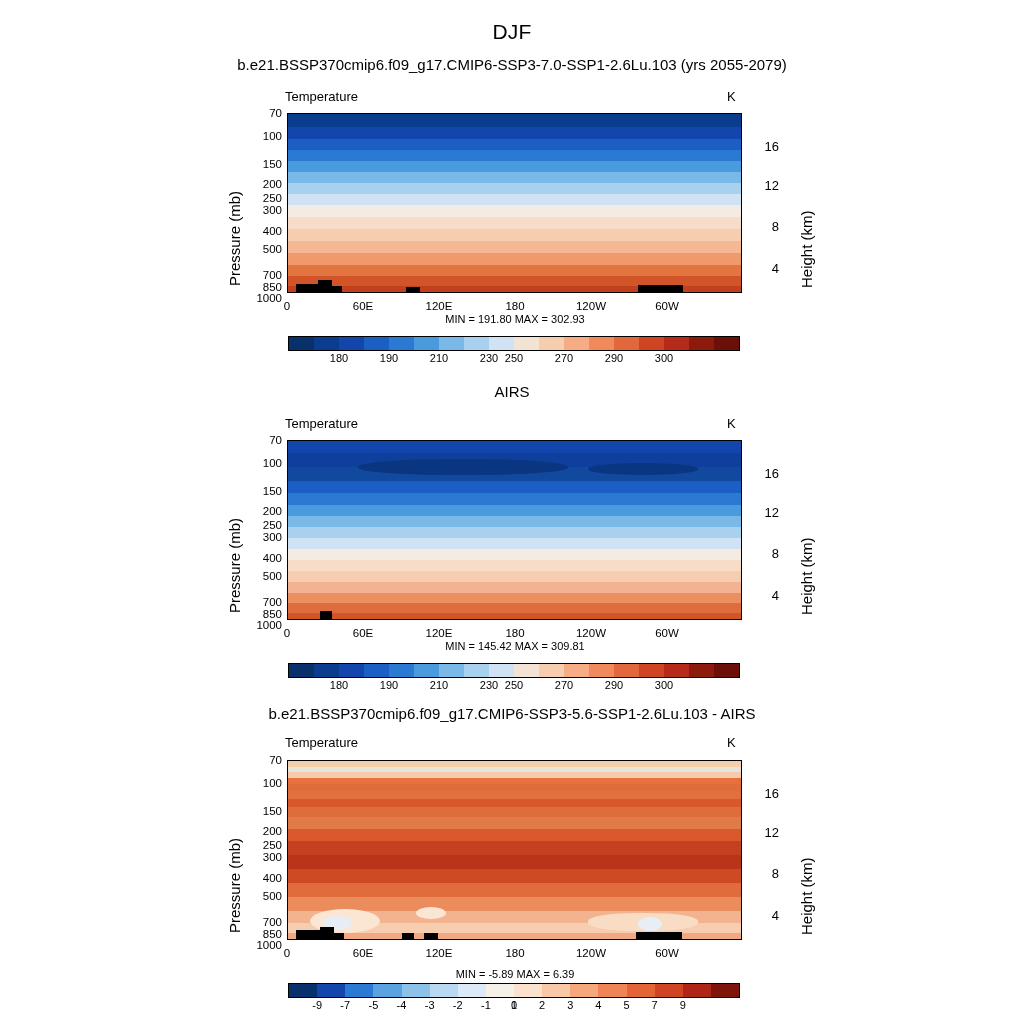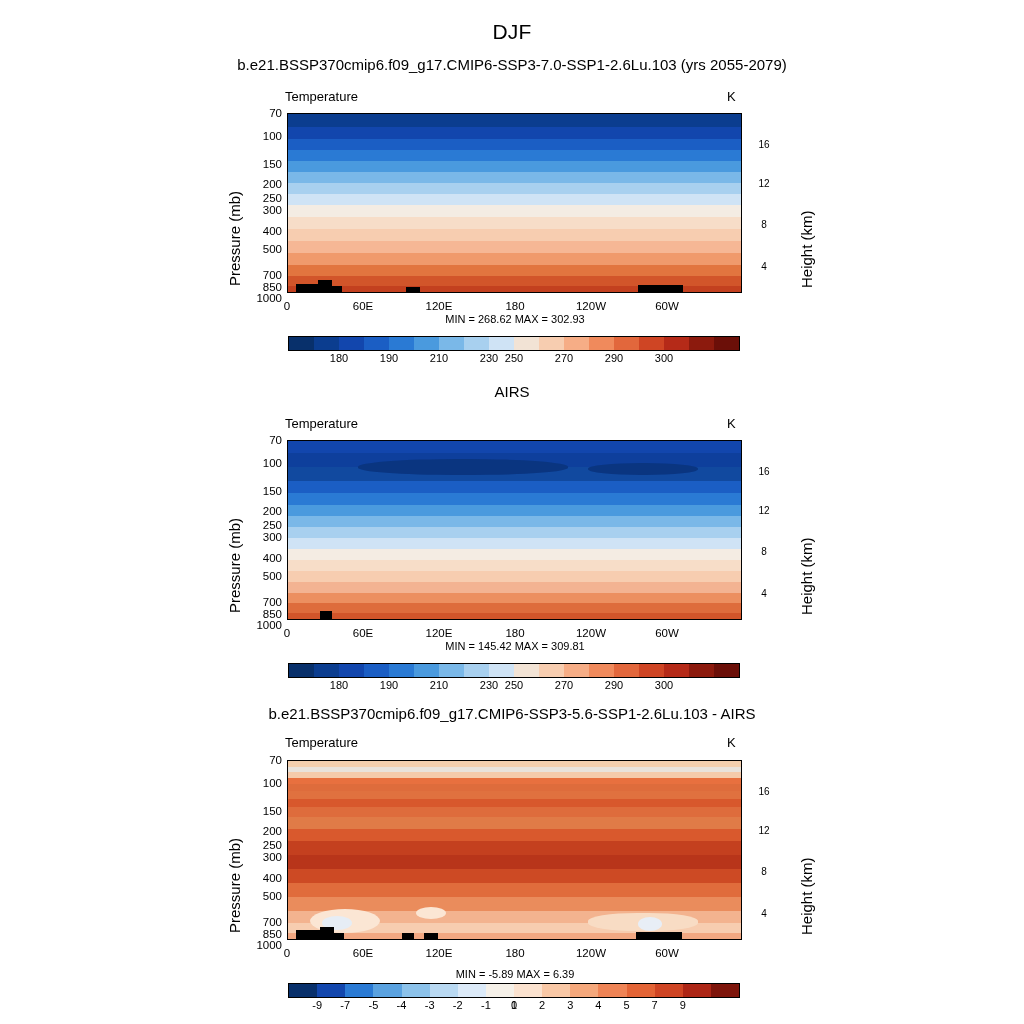--- a/index.html
+++ b/index.html
@@ -84,22 +84,22 @@
     white-space: nowrap;
   }
   .ytick {
     position: absolute;
     font-size: 11.5px;
     text-align: right;
     white-space: nowrap;
   }
   .ytick-r {
     position: absolute;
-    font-size: 10px;
-    text-align: center;
+    font-size: 13px;
+    text-align: right;
     white-space: nowrap;
   }
   .xtick {
     position: absolute;
     font-size: 11.5px;
     text-align: center;
     white-space: nowrap;
   }
   .minmax {
     position: absolute;
@@ -186,21 +186,21 @@
       <div class="ytick-r" style="left:462px; top:106px; width:30px;">8</div>
       <div class="ytick-r" style="left:462px; top:148px; width:30px;">4</div>
 
       <div class="xtick" style="left:-18px;  top:187px; width:36px;">0</div>
       <div class="xtick" style="left:58px;   top:187px; width:36px;">60E</div>
       <div class="xtick" style="left:134px;  top:187px; width:36px;">120E</div>
       <div class="xtick" style="left:210px;  top:187px; width:36px;">180</div>
       <div class="xtick" style="left:286px;  top:187px; width:36px;">120W</div>
       <div class="xtick" style="left:362px;  top:187px; width:36px;">60W</div>
 
-      <div class="minmax" style="left:78px; top:200px; width:300px;">MIN = 268.62  MAX = 302.93</div>
+      <div class="minmax" style="left:78px; top:200px; width:300px;">MIN = 191.80  MAX = 302.93</div>
     </div>
 
     <div class="cbar-wrap" style="left:0; top:280px;">
       <div class="cbar" id="cbar-1" style="left:288px; top:0; width:450px; height:13px;">
           <div class="cell" style="background: rgb(8, 48, 107);"></div>
           <div class="cell" style="background: rgb(11, 61, 143);"></div>
           <div class="cell" style="background: rgb(18, 70, 173);"></div>
           <div class="cell" style="background: rgb(27, 94, 196);"></div>
           <div class="cell" style="background: rgb(42, 122, 212);"></div>
           <div class="cell" style="background: rgb(74, 154, 222);"></div>

